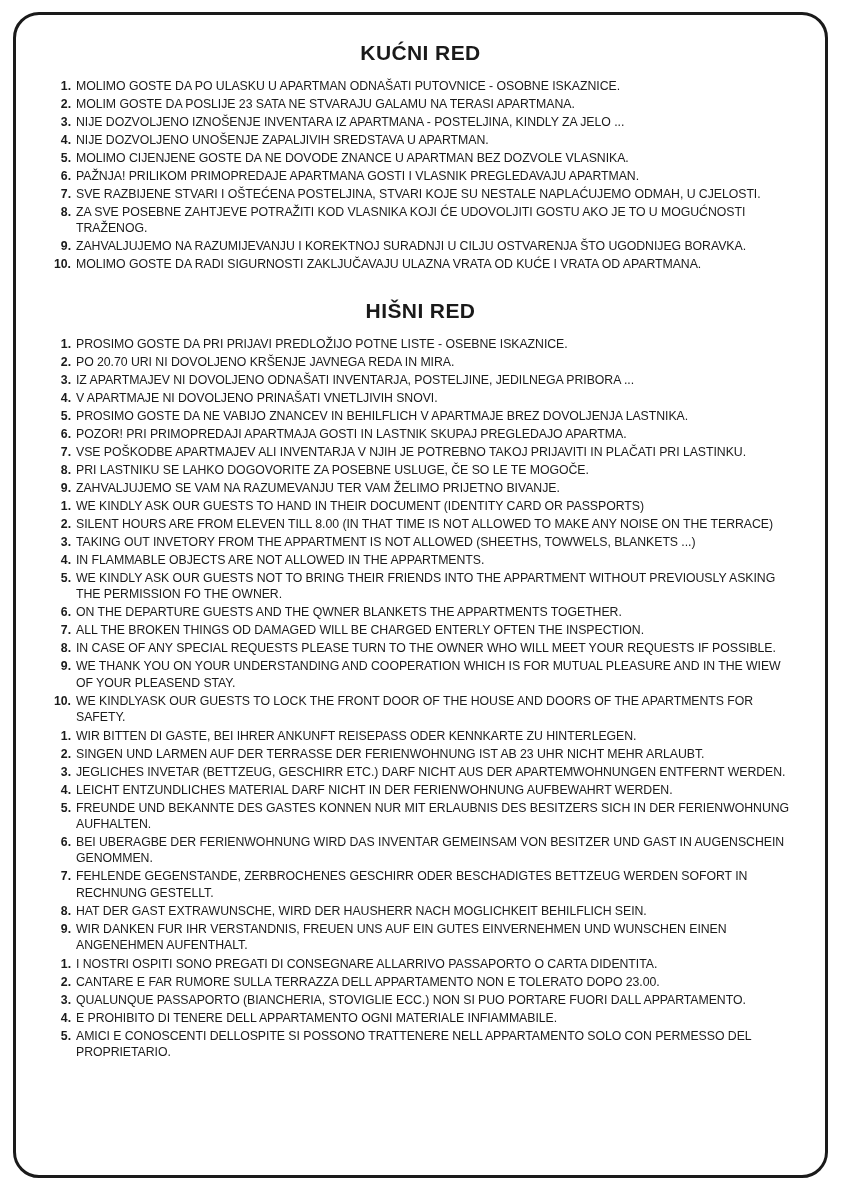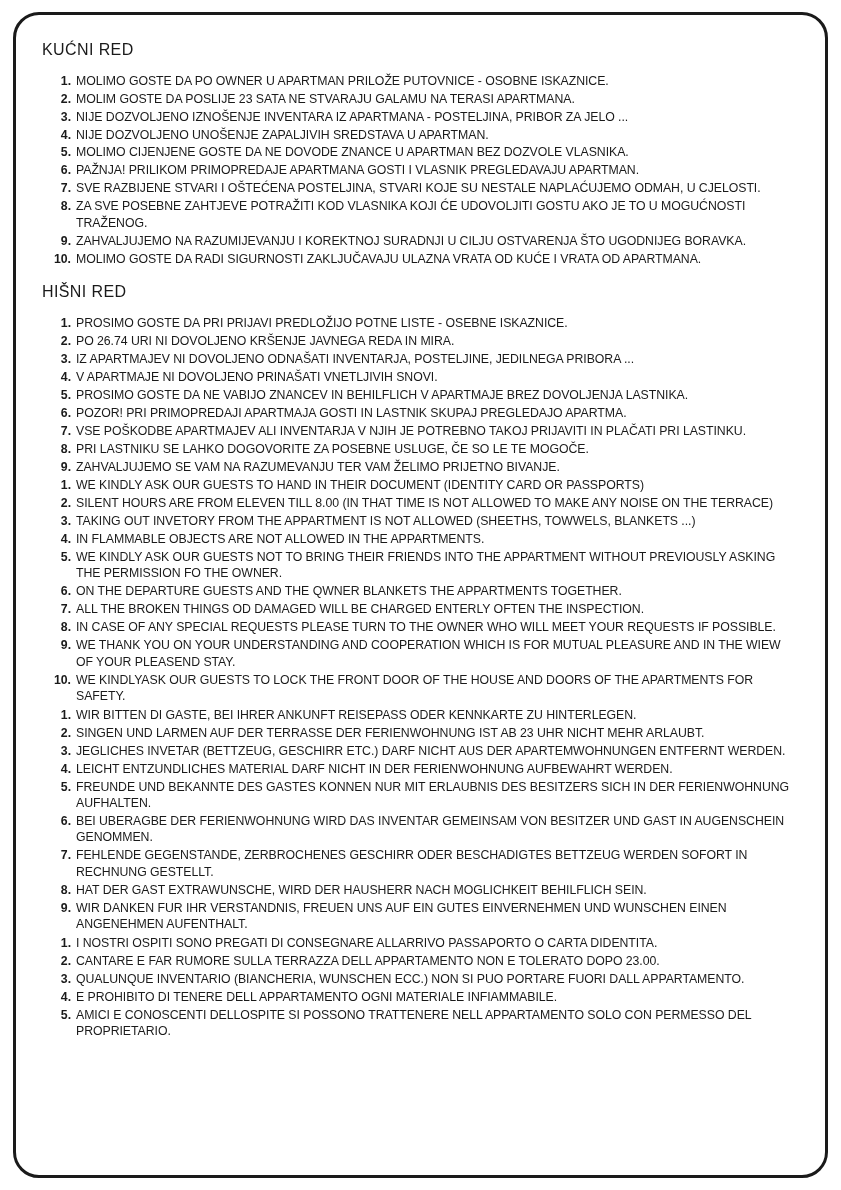--- a/index.html
+++ b/index.html
@@ -28,28 +28,29 @@
     height: 100%;
     border: 3px solid #1a1a1a;
     border-radius: 26px;
     padding: 16px 26px 10px 26px;
     overflow: hidden;
   }
   .section {
     margin-bottom: 2px;
   }
   h1.section-title {
-    font-size: 16px;
-    font-weight: normal;
+    font-size: 21px;
+    font-weight: bold;
+    text-align: center;
     letter-spacing: 0.4px;
     margin: 10px 0 14px 0;
     line-height: 1.1;
   }
   .section + .section h1.section-title {
-    margin-top: 16px;
+    margin-top: 26px;
   }
   ol.rules {
     list-style: none;
     margin: 0;
     padding: 0;
   }
   ol.rules li {
     display: flex;
     align-items: flex-start;
     font-size: 12.3px;
@@ -74,29 +75,29 @@
 <body>
 
 <div class="page">
   <div class="frame">
 
     <div class="section">
       <h1 class="section-title">KUĆNI RED</h1>
       <ol class="rules">
         <li>
             <span class="num">1.</span>
-            <span class="txt">MOLIMO GOSTE DA PO OWNER U APARTMAN PRILOŽE PUTOVNICE - OSOBNE ISKAZNICE.</span>
+            <span class="txt">MOLIMO GOSTE DA PO ULASKU U APARTMAN ODNAŠATI PUTOVNICE - OSOBNE ISKAZNICE.</span>
           </li>
         <li>
             <span class="num">2.</span>
             <span class="txt">MOLIM GOSTE DA POSLIJE 23 SATA NE STVARAJU GALAMU NA TERASI APARTMANA.</span>
           </li>
         <li>
             <span class="num">3.</span>
-            <span class="txt">NIJE DOZVOLJENO IZNOŠENJE INVENTARA IZ APARTMANA - POSTELJINA, PRIBOR ZA JELO ...</span>
+            <span class="txt">NIJE DOZVOLJENO IZNOŠENJE INVENTARA IZ APARTMANA - POSTELJINA, KINDLY ZA JELO ...</span>
           </li>
         <li>
             <span class="num">4.</span>
             <span class="txt">NIJE DOZVOLJENO UNOŠENJE ZAPALJIVIH SREDSTAVA U APARTMAN.</span>
           </li>
         <li>
             <span class="num">5.</span>
             <span class="txt">MOLIMO CIJENJENE GOSTE DA NE DOVODE ZNANCE U APARTMAN BEZ DOZVOLE VLASNIKA.</span>
           </li>
         <li>
@@ -124,21 +125,21 @@
 
     <div class="section">
       <h1 class="section-title">HIŠNI RED</h1>
       <ol class="rules">
         <li>
             <span class="num">1.</span>
             <span class="txt">PROSIMO GOSTE DA PRI PRIJAVI PREDLOŽIJO POTNE LISTE - OSEBNE ISKAZNICE.</span>
           </li>
         <li>
             <span class="num">2.</span>
-            <span class="txt">PO 26.74 URI NI DOVOLJENO KRŠENJE JAVNEGA REDA IN MIRA.</span>
+            <span class="txt">PO 20.70 URI NI DOVOLJENO KRŠENJE JAVNEGA REDA IN MIRA.</span>
           </li>
         <li>
             <span class="num">3.</span>
             <span class="txt">IZ APARTMAJEV NI DOVOLJENO ODNAŠATI INVENTARJA, POSTELJINE, JEDILNEGA PRIBORA ...</span>
           </li>
         <li>
             <span class="num">4.</span>
             <span class="txt">V APARTMAJE NI DOVOLJENO PRINAŠATI VNETLJIVIH SNOVI.</span>
           </li>
         <li>
@@ -255,21 +256,21 @@
         <li>
             <span class="num">1.</span>
             <span class="txt">I NOSTRI OSPITI SONO PREGATI DI CONSEGNARE ALLARRIVO PASSAPORTO O CARTA DIDENTITA.</span>
           </li>
         <li>
             <span class="num">2.</span>
             <span class="txt">CANTARE E FAR RUMORE SULLA TERRAZZA DELL APPARTAMENTO NON E TOLERATO DOPO 23.00.</span>
           </li>
         <li>
             <span class="num">3.</span>
-            <span class="txt">QUALUNQUE INVENTARIO (BIANCHERIA, WUNSCHEN ECC.) NON SI PUO PORTARE FUORI DALL APPARTAMENTO.</span>
+            <span class="txt">QUALUNQUE PASSAPORTO (BIANCHERIA, STOVIGLIE ECC.) NON SI PUO PORTARE FUORI DALL APPARTAMENTO.</span>
           </li>
         <li>
             <span class="num">4.</span>
             <span class="txt">E PROHIBITO DI TENERE DELL APPARTAMENTO OGNI MATERIALE INFIAMMABILE.</span>
           </li>
         <li>
             <span class="num">5.</span>
             <span class="txt">AMICI E CONOSCENTI DELLOSPITE SI POSSONO TRATTENERE NELL APPARTAMENTO SOLO CON PERMESSO DEL PROPRIETARIO.</span>
           </li>
 

